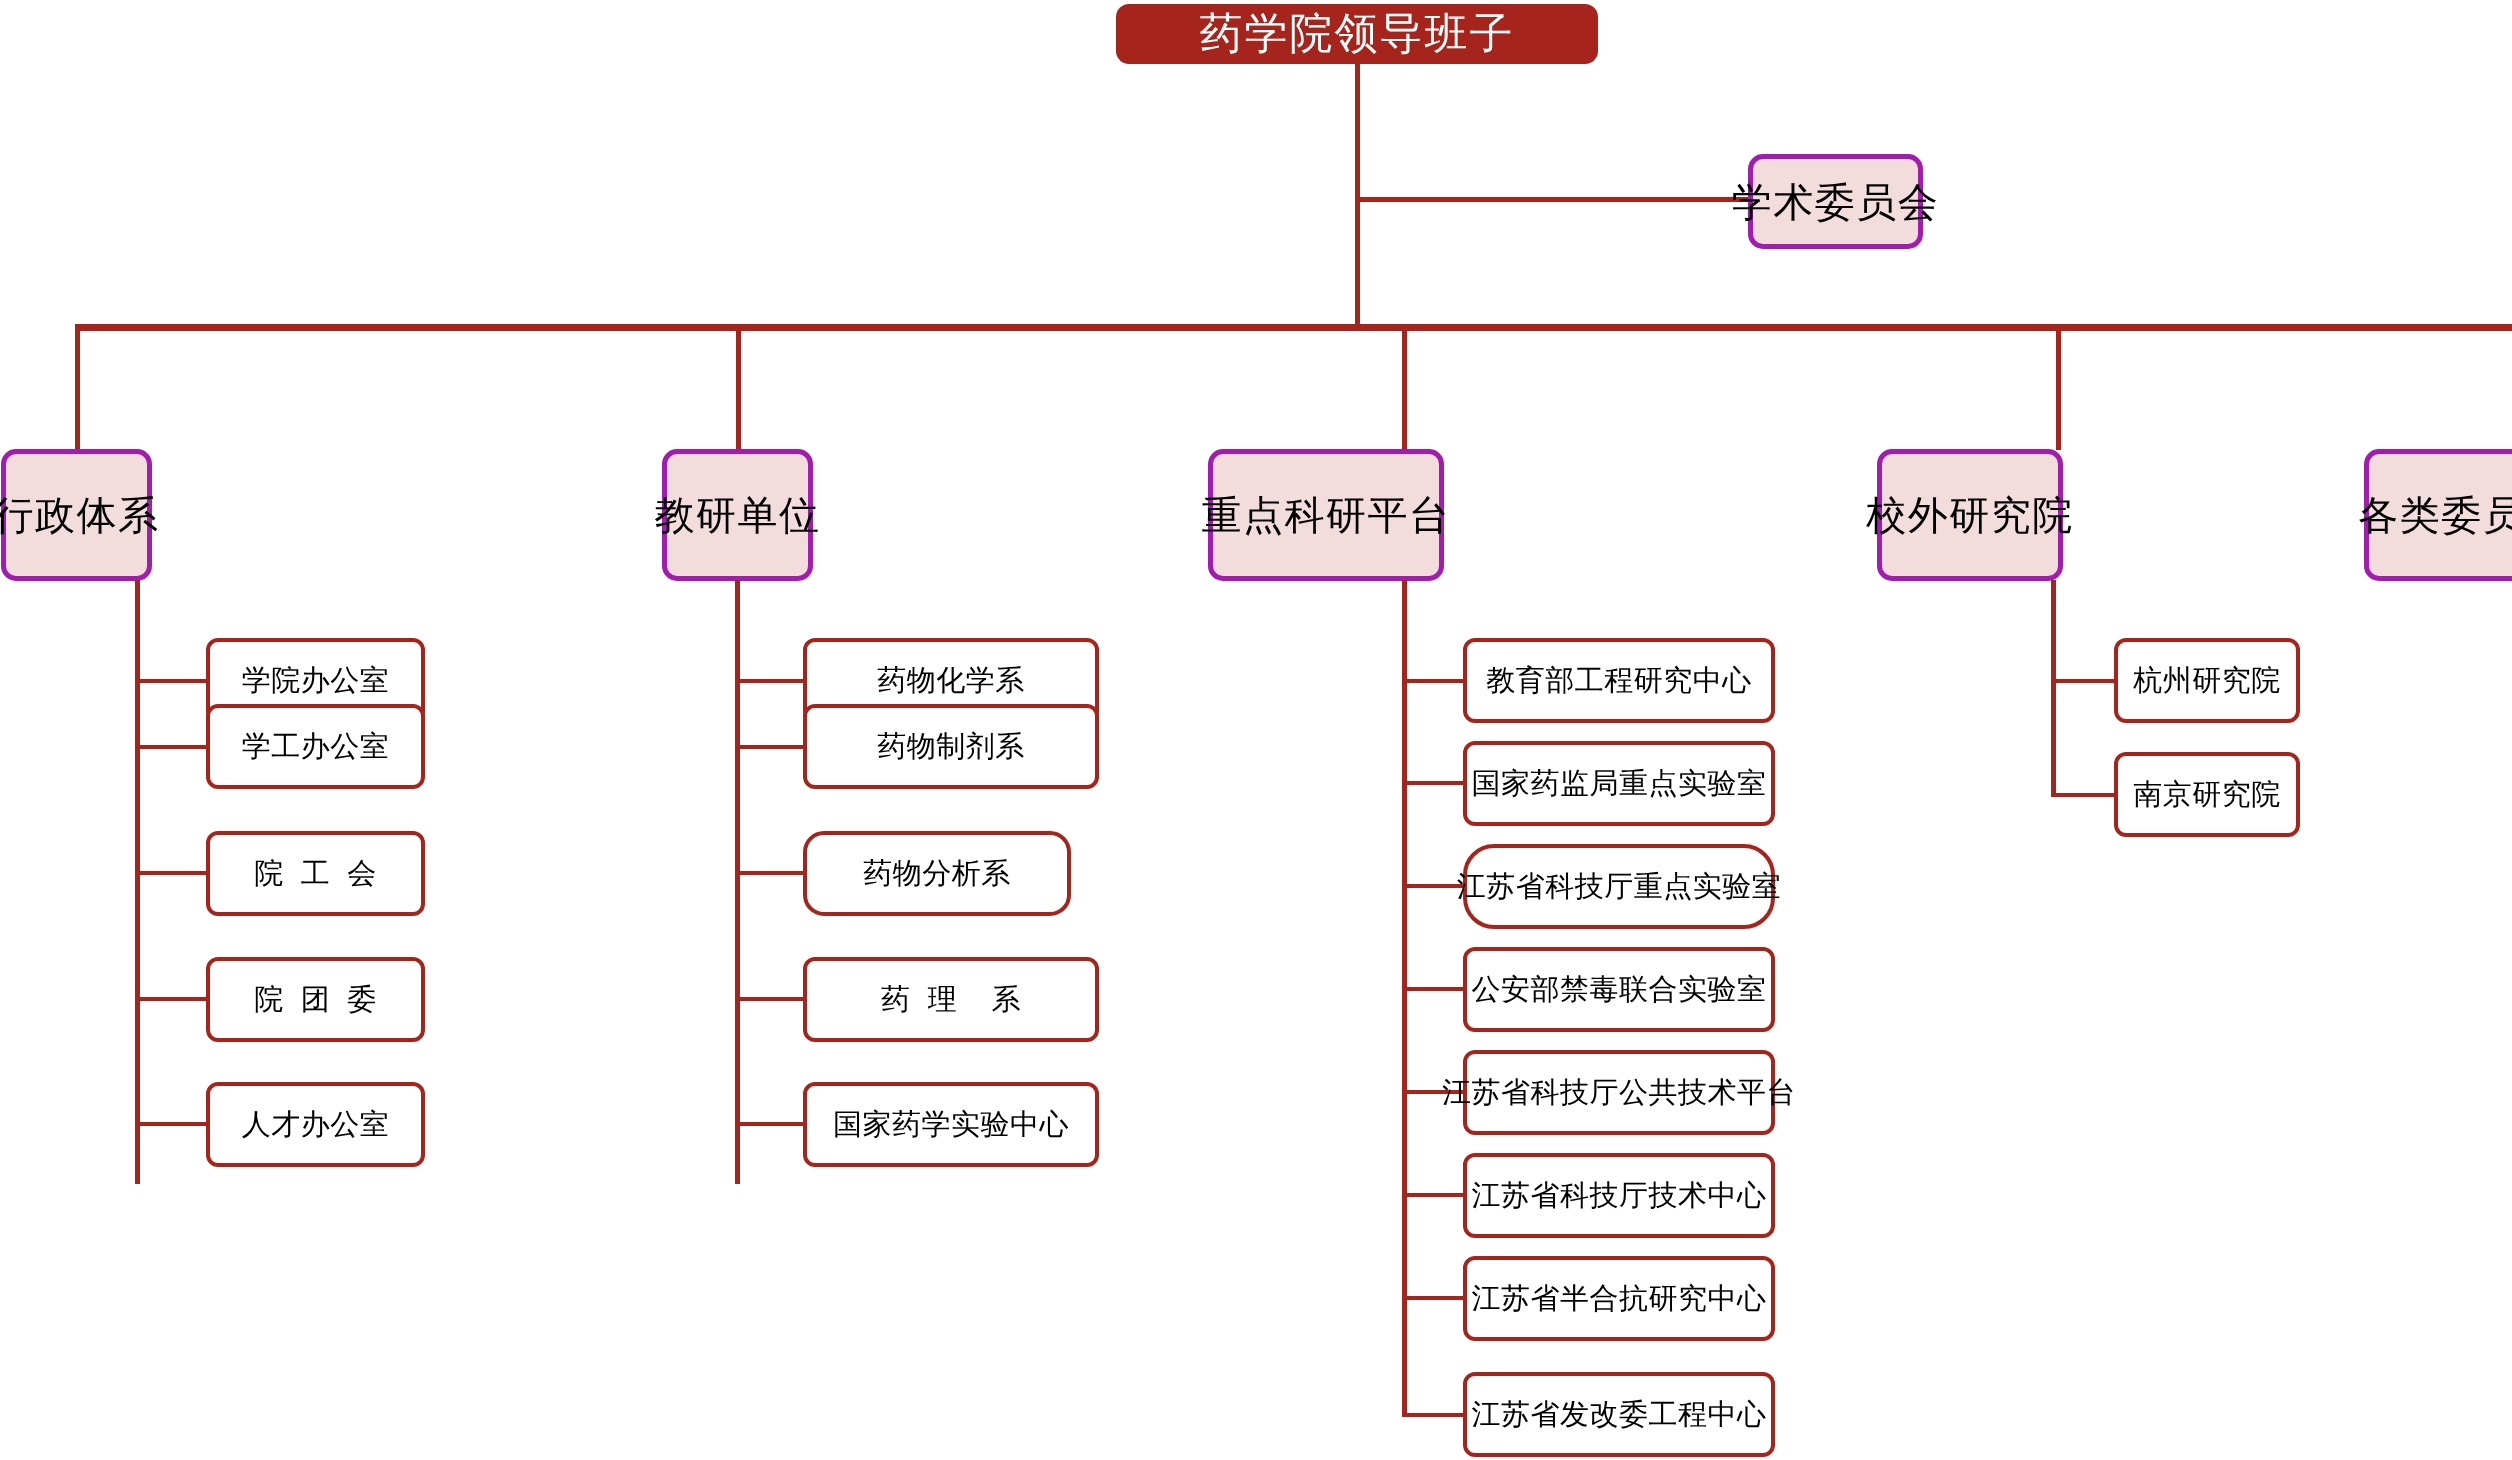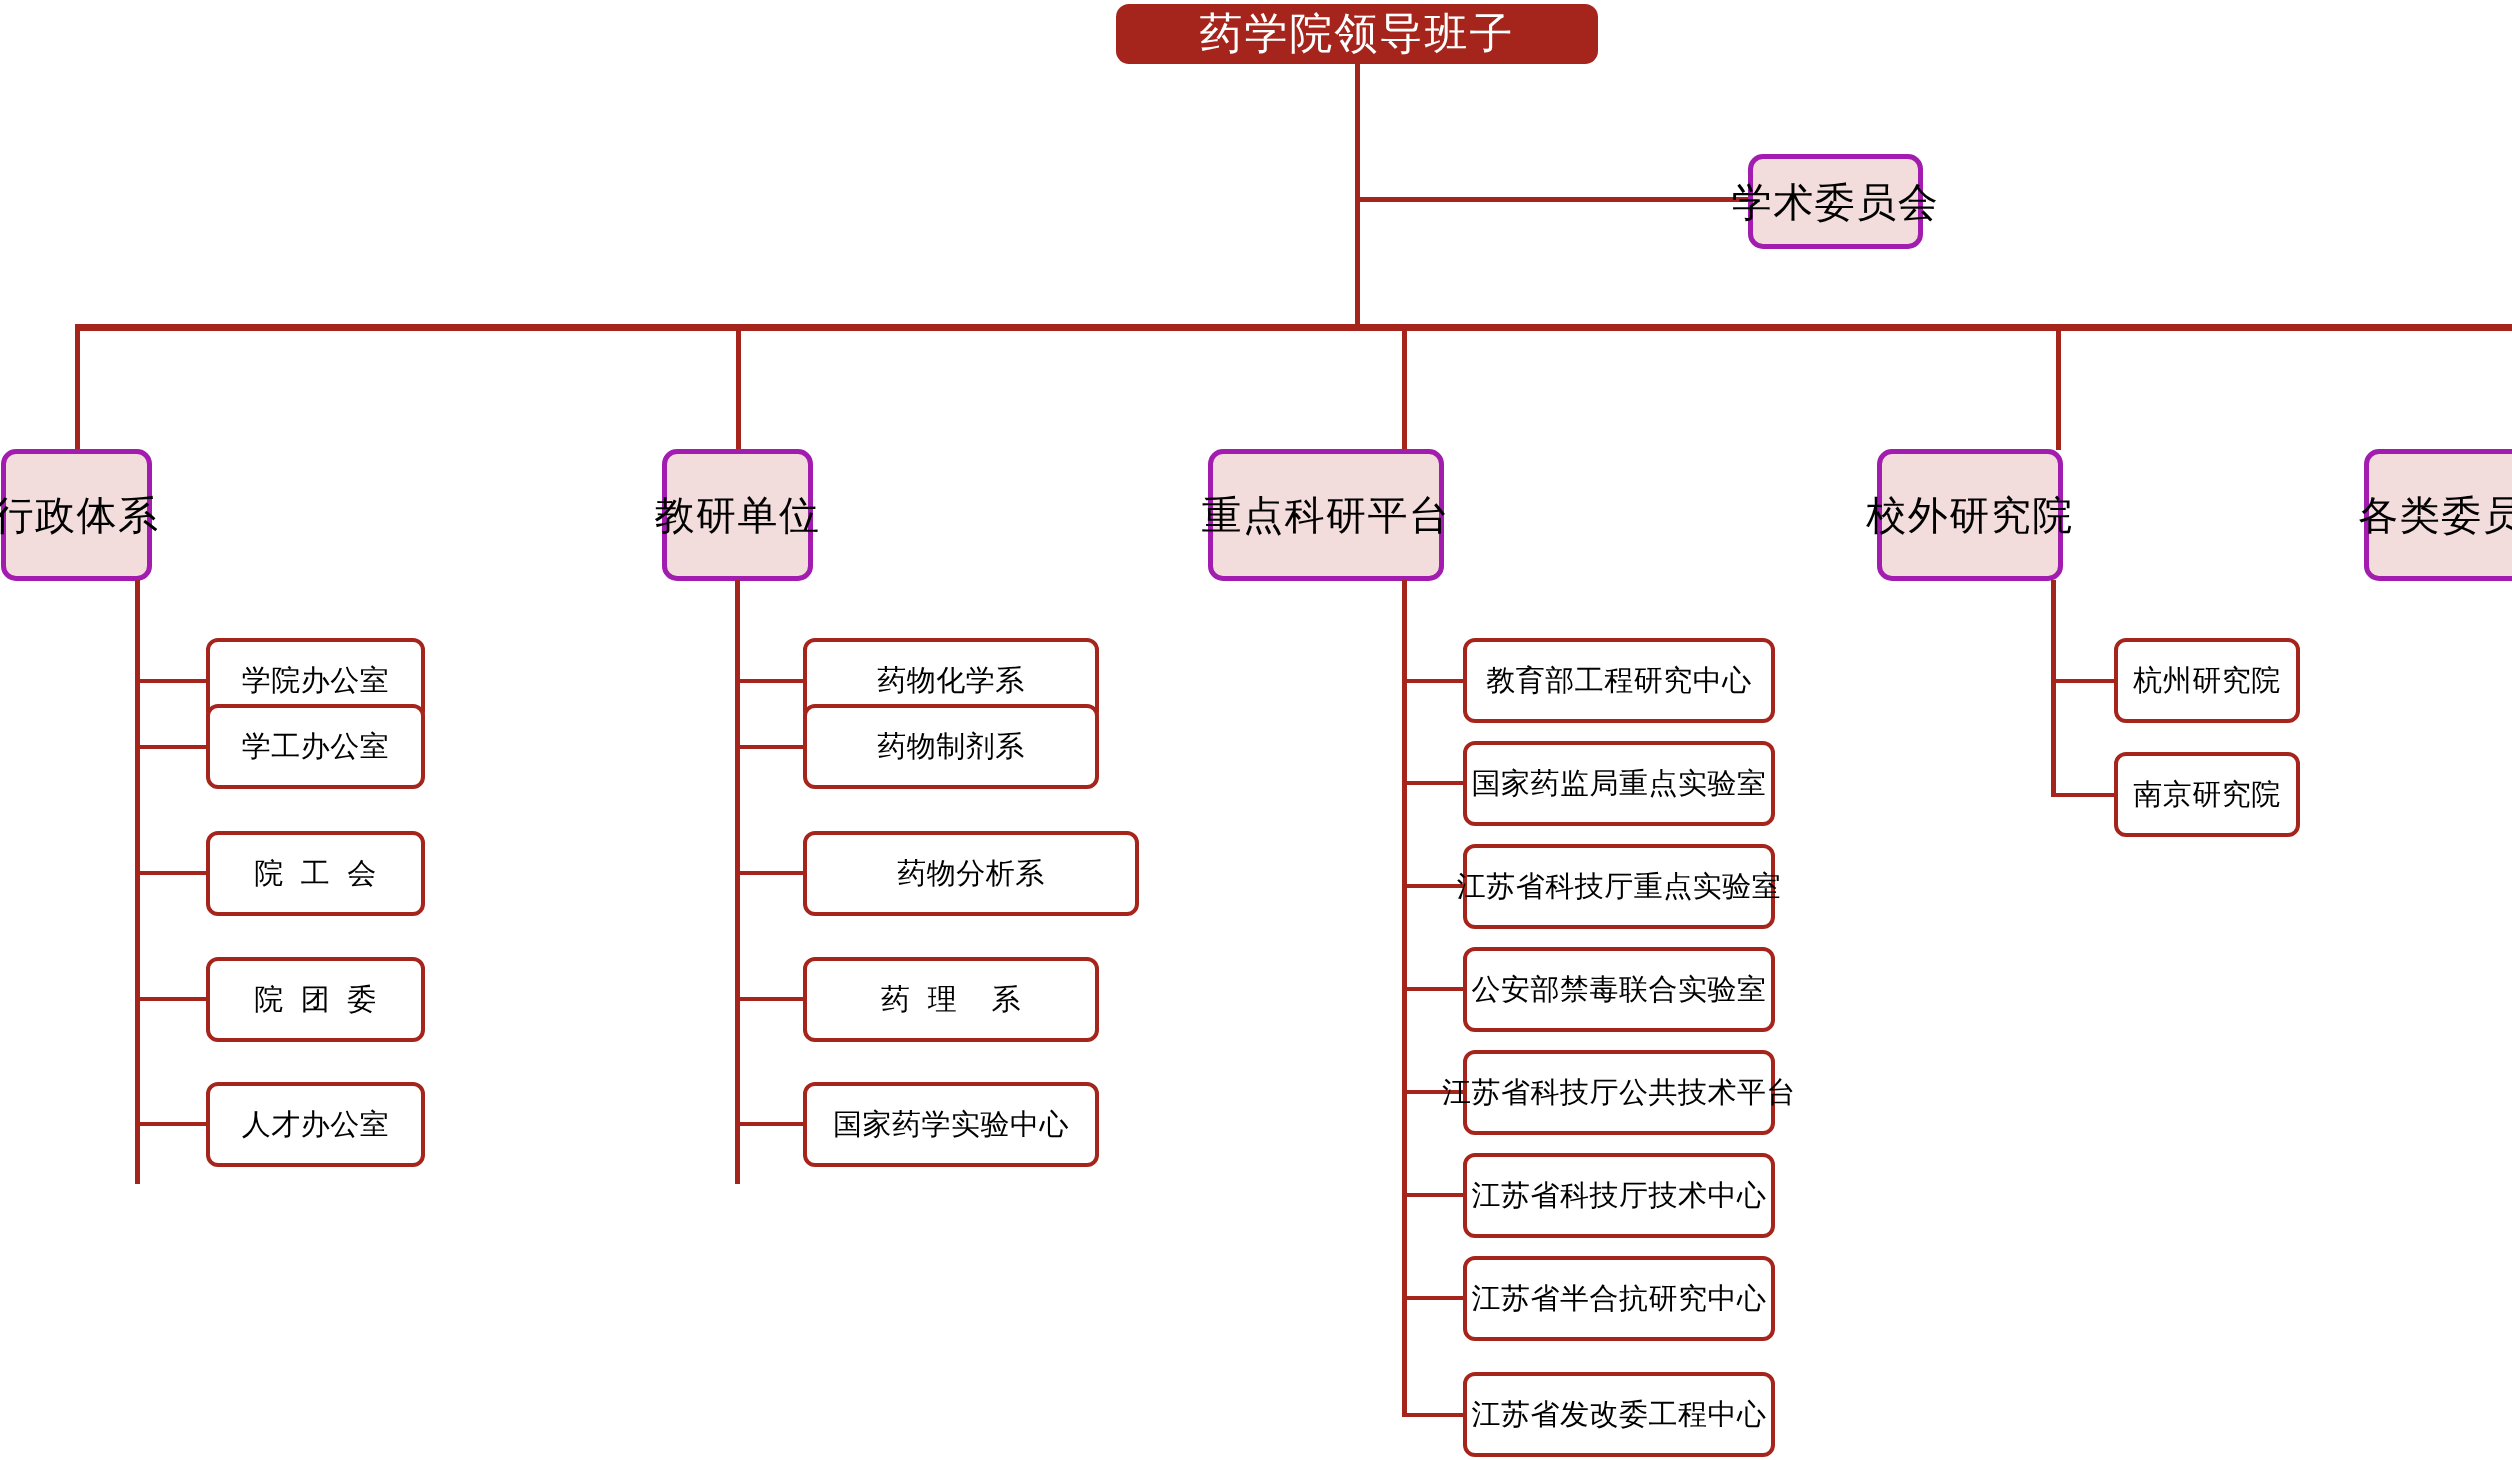--- a/index.html
+++ b/index.html
@@ -78,21 +78,21 @@
   <div class="ln ln-h" style="left:735px;top:679px;width:70px;height:4px;"></div>
   <div class="ln ln-h" style="left:735px;top:745px;width:70px;height:4px;"></div>
   <div class="ln ln-h" style="left:735px;top:871px;width:70px;height:4px;"></div>
   <div class="ln ln-h" style="left:735px;top:997px;width:70px;height:4px;"></div>
   <div class="ln ln-h" style="left:735px;top:1122px;width:70px;height:4px;"></div>
 
   <div class="node n-leaf" style="left:803px;top:638px;width:296px;height:85px;">
     <span>药物化学系</span></div>
   <div class="node n-leaf" style="left:803px;top:704px;width:296px;height:85px;">
     <span>药物制剂系</span></div>
-  <div class="node n-leaf" style="left:803px;top:831px;width:336px;height:85px;">
+  <div class="node n-leaf" style="left:803px;top:831px;width:268px;height:85px;border-radius:21px;">
     <span>药物分析系</span></div>
   <div class="node n-leaf" style="left:803px;top:957px;width:296px;height:85px;">
     <span>药  理    系</span></div>
   <div class="node n-leaf" style="left:803px;top:1082px;width:296px;height:85px;align-items:center;">
     <span>国家药学实验中心</span></div>
 
   <div class="ln ln-v" style="left:1402px;top:324px;width:4.5px;height:126px;"></div>
   <div class="node n-cat" style="left:1208px;top:449px;width:236px;height:132px;">
     <span>重点科研平台</span>
   </div>
@@ -103,21 +103,21 @@
   <div class="ln ln-h" style="left:1402px;top:987px;width:63px;height:4px;"></div>
   <div class="ln ln-h" style="left:1402px;top:1090px;width:63px;height:4px;"></div>
   <div class="ln ln-h" style="left:1402px;top:1193px;width:63px;height:4px;"></div>
   <div class="ln ln-h" style="left:1402px;top:1296px;width:63px;height:4px;"></div>
   <div class="ln ln-h" style="left:1402px;top:1413px;width:63px;height:4px;"></div>
 
   <div class="node n-leaf" style="left:1463px;top:638px;width:312px;height:85px;">
     <span>教育部工程研究中心</span></div>
   <div class="node n-leaf" style="left:1463px;top:741px;width:312px;height:85px;">
     <span>国家药监局重点实验室</span></div>
-  <div class="node n-leaf" style="left:1463px;top:844px;width:312px;height:85px;">
+  <div class="node n-leaf" style="left:1463px;top:844px;width:312px;height:85px;border-radius:31px;">
     <span>江苏省科技厅重点实验室</span></div>
   <div class="node n-leaf" style="left:1463px;top:947px;width:312px;height:85px;">
     <span>公安部禁毒联合实验室</span></div>
   <div class="node n-leaf" style="left:1463px;top:1050px;width:312px;height:85px;">
     <span>江苏省科技厅公共技术平台</span></div>
   <div class="node n-leaf" style="left:1463px;top:1153px;width:312px;height:85px;">
     <span>江苏省科技厅技术中心</span></div>
   <div class="node n-leaf" style="left:1463px;top:1256px;width:312px;height:85px;">
     <span>江苏省半合抗研究中心</span></div>
   <div class="node n-leaf" style="left:1463px;top:1372px;width:312px;height:85px;">

